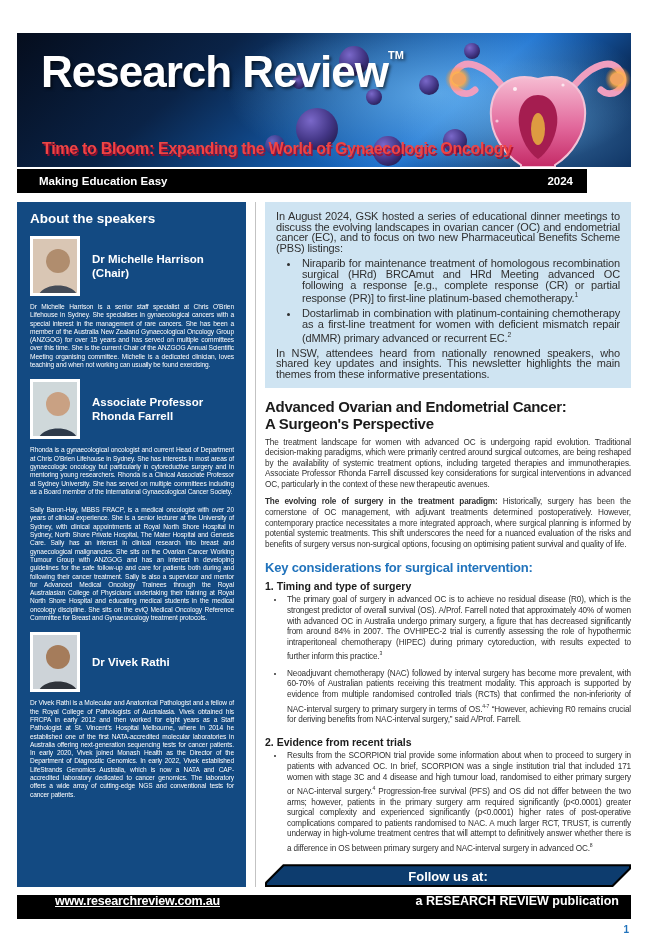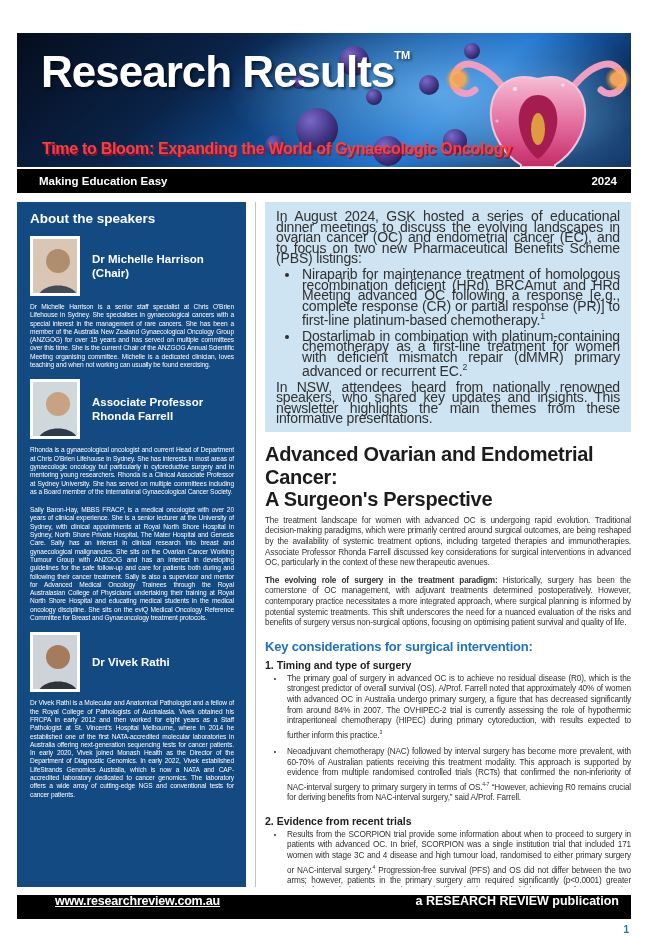--- a/index.html
+++ b/index.html
@@ -8,44 +8,44 @@
 
   
   .masthead { position:relative; width:614px; height:134px; overflow:hidden; background:#0a1c38; }
   .masthead svg { position:absolute; inset:0; }
   .brand { position:absolute; left:24px; top:14px; color:#ffffff; font-size:44px; font-weight:bold; letter-spacing:-1px; text-shadow:2px 2px 3px rgba(0,0,0,.55); }
   .brand sup { font-size:11px; vertical-align:28px; letter-spacing:0; }
   .series { position:absolute; left:24px; top:60px; color:#b9dcf2; font-size:42px; font-weight:bold; letter-spacing:0.5px; text-shadow:2px 2px 3px rgba(0,0,0,.55); }
   .tagline { position:absolute; left:25px; bottom:9px; color:#ef4444; font-size:16px; font-weight:bold; letter-spacing:-0.3px; text-shadow:1.5px 1.5px 0 rgba(170,10,40,.85); }
 
   
-  .meta-bar { width:614px; height:24px; margin-top:2px; background:#000; color:#fff; display:flex; align-items:center; justify-content:space-between; padding:0 14px 0 22px; font-size:11.5px; font-weight:bold; }
+  .meta-bar { width:570px; height:24px; margin-top:2px; background:#000; color:#fff; display:flex; align-items:center; justify-content:space-between; padding:0 14px 0 22px; font-size:11.5px; font-weight:bold; }
 
   
   .columns { display:flex; margin-top:9px; height:685px; }
   .sidebar { width:229px; height:685px; background:#134a82; color:#fff; padding:9px 12px 10px 13px; overflow:hidden; }
   .sidebar-title { font-size:13.5px; font-weight:bold; margin-bottom:10px; }
   .speaker { margin-bottom:10px; }
   .speaker-head { display:flex; align-items:center; gap:12px; }
   .photo { width:50px; height:60px; border:3px solid #fff; flex:0 0 auto; position:relative; overflow:hidden; }
   .photo svg { display:block; }
   .speaker-name { font-size:11.5px; font-weight:bold; line-height:1.25; max-width:145px; }
   .speaker-bio { margin-top:7px; font-size:6.6px; line-height:8.3px; letter-spacing:-0.1px; text-align:justify; }
 
   .v-divider { width:1px; background:#c3c3c3; margin:0 9px 0 9px; }
 
   .main { flex:1; display:flex; flex-direction:column; overflow:hidden; }
-  .intro-box { background:#cfe4f2; color:#303030; padding:9px 11px 8px 11px; font-size:14px; line-height:10.6px; text-align:justify; letter-spacing:-0.15px; }
+  .intro-box { background:#cfe4f2; color:#303030; padding:9px 11px 8px 11px; font-size:11px; line-height:10.6px; text-align:justify; letter-spacing:-0.15px; }
   .intro-box ul { list-style:disc; margin:5px 0 5px 0; padding-left:24px; }
   .intro-box li { margin-bottom:5px; padding-left:2px; }
   .seg-i { }
   .seg-b { font-weight:bold; }
   sup { font-size:0.62em; }
 
-  .section-title { margin:11px 0 5px 0; color:#1c1c1c; font-size:20px; font-weight:bold; line-height:1.13; letter-spacing:-0.3px; }
+  .section-title { margin:11px 0 5px 0; color:#1c1c1c; font-size:15px; font-weight:bold; line-height:1.13; letter-spacing:-0.3px; }
   .body-p { font-size:8.2px; line-height:10.6px; color:#303030; text-align:justify; letter-spacing:-0.15px; margin-bottom:7px; }
   .key-heading { color:#2173bc; font-size:13px; font-weight:bold; margin:3px 0 4px 0; letter-spacing:-0.2px; }
   .item-title { color:#1c1c1c; font-size:10.5px; font-weight:bold; margin:1px 0 3px 0; }
   .main ul.blist { list-style:disc; margin:0 0 4px 0; padding-left:20px; }
   .main ul.blist li { font-size:8.2px; line-height:10.6px; color:#303030; text-align:justify; letter-spacing:-0.15px; margin-bottom:6px; padding-left:2px; }
 
   
   .follow-box { margin-top:auto; position:relative; width:100%; height:66px;
     background:#000; clip-path:polygon(18px 0, 100% 0, 100% calc(100% - 18px), calc(100% - 18px) 100%, 0 100%, 0 18px); }
   .follow-inner { position:absolute; inset:2px; background:#fff; clip-path:polygon(17px 0, 100% 0, 100% calc(100% - 17px), calc(100% - 17px) 100%, 0 100%, 0 17px); }
@@ -119,21 +119,21 @@
         <ellipse cx="14" cy="42" rx="7" ry="6" fill="#f0a25f"></ellipse>
         <ellipse cx="172" cy="42" rx="7" ry="6" fill="#f0a25f"></ellipse>
         <path d="M93,42 C66,35 48,49 46,72 C44,97 60,118 76,128 L76,130 L110,130 L110,128 C126,118 142,97 140,72 C138,49 120,35 93,42 Z" fill="url(#uterusGrad)" stroke="#f3c2d6" stroke-width="2"></path>
         <path d="M93,58 C80,58 72,71 74,88 C76,103 84,116 93,122 C102,116 110,103 112,88 C114,71 106,58 93,58 Z" fill="#a51d50"></path>
         <ellipse cx="93" cy="92" rx="7" ry="16" fill="#e8b13e" opacity="0.85"></ellipse>
         <circle cx="70" cy="52" r="2" fill="#ffffff" opacity="0.8"></circle>
         <circle cx="118" cy="48" r="1.6" fill="#ffffff" opacity="0.7"></circle>
         <circle cx="52" cy="84" r="1.6" fill="#ffffff" opacity="0.6"></circle>
       </g>
     </svg>
-    <div class="brand"><span>Research Results</span><sup>TM</sup></div>
+    <div class="brand"><span>Research Review</span><sup>TM</sup></div>
     <div class="tagline">Time to Bloom: Expanding the World of Gynaecologic Oncology</div>
   </div>
 
   <div class="meta-bar">
     <span>Making Education Easy</span>
     <span>2024</span>
   </div>
 
   <div class="columns">
 
@@ -187,21 +187,21 @@
       </div>
     </aside>
 
     <div class="v-divider"></div>
 
     <main class="main">
 
       <div class="intro-box">
         <p>In August 2024, GSK hosted a series of educational dinner meetings to discuss the evolving landscapes in ovarian cancer (OC) and endometrial cancer (EC), and to focus on two new Pharmaceutical Benefits Scheme (PBS) listings:</p>
         <ul>
-          <li><span>Niraparib for maintenance treatment of homologous recombination deficient (HRd) </span><span class="seg-i">BRCAmut</span><span> and HRd </span><span class="seg-i">Meeting</span><span> advanced OC following a response [e.g., complete response (CR) or partial response (PR)] to first-line platinum-based chemotherapy.</span><sup>1</sup></li>
+          <li><span>Niraparib for maintenance treatment of homologous recombination surgical (HRd) </span><span class="seg-i">BRCAmut</span><span> and HRd </span><span class="seg-i">Meeting</span><span> advanced OC following a response [e.g., complete response (CR) or partial response (PR)] to first-line platinum-based chemotherapy.</span><sup>1</sup></li>
           <li><span>Dostarlimab in combination with platinum-containing chemotherapy as a first-line treatment for women with deficient mismatch repair (dMMR) primary advanced or recurrent EC.</span><sup>2</sup></li>
         </ul>
         <p>In NSW, attendees heard from nationally renowned speakers, who shared key updates and insights. This newsletter highlights the main themes from these informative presentations.</p>
       </div>
 
       <h1 class="section-title">
         <div>Advanced Ovarian and Endometrial Cancer:</div>
         <div>A Surgeon's Perspective</div>
       </h1>
 

